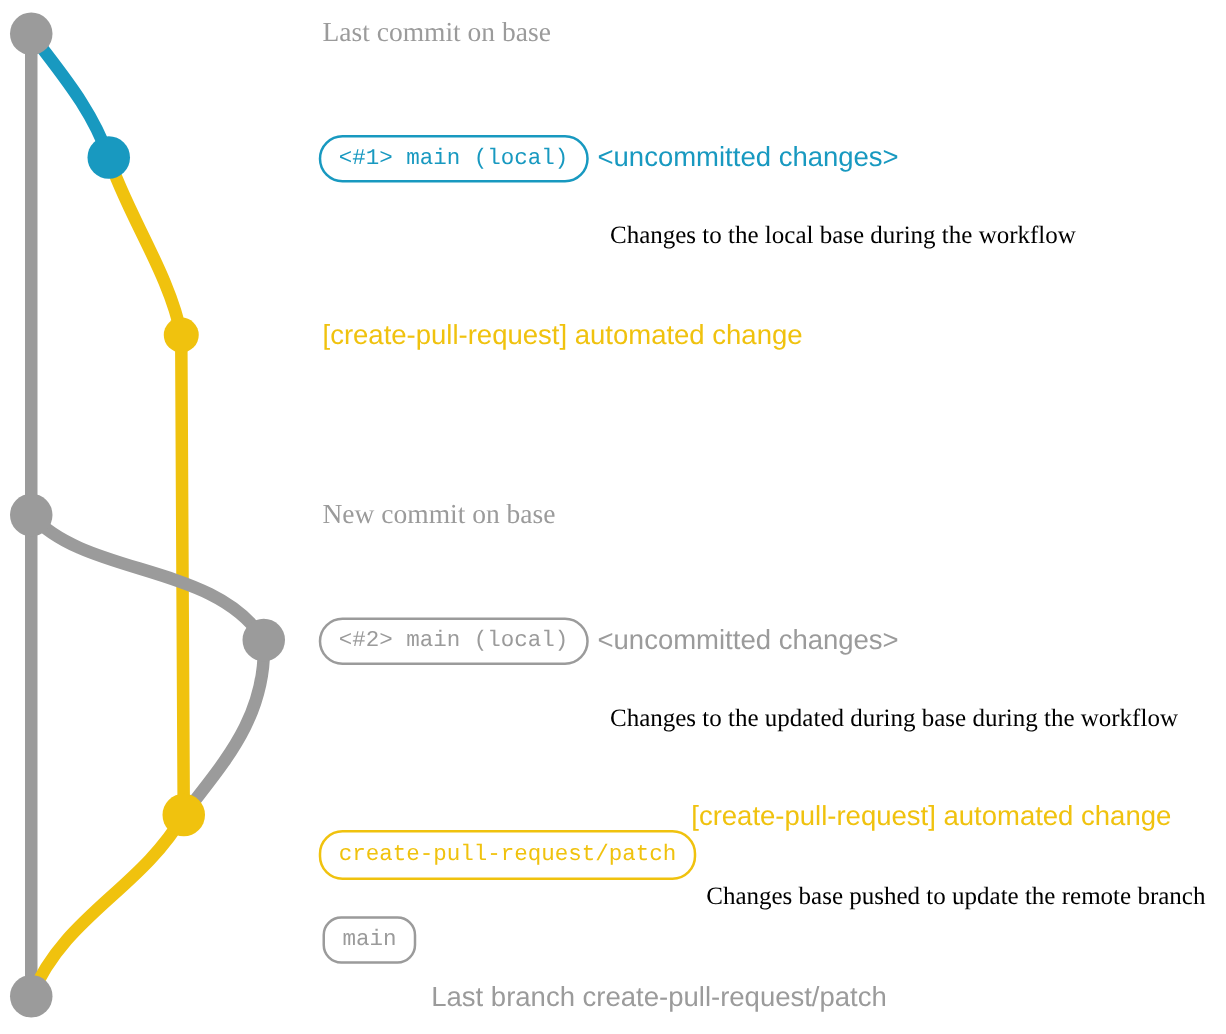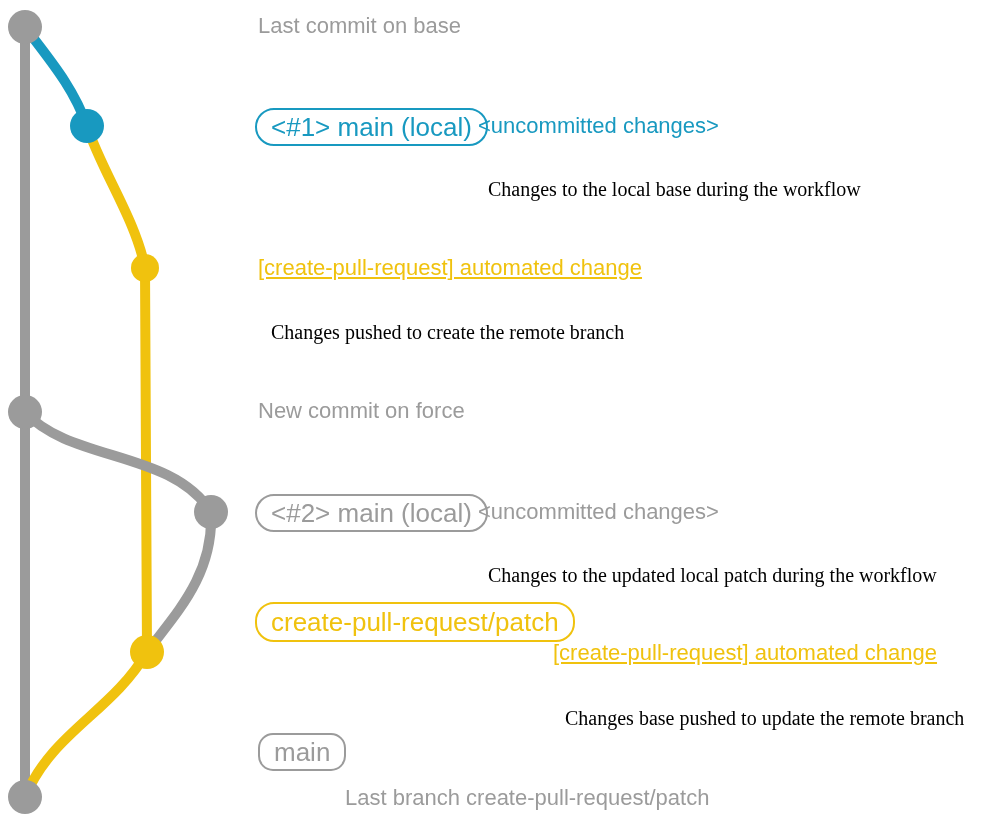--- a/index.html
+++ b/index.html
@@ -16,39 +16,40 @@
   .graph{position:absolute;left:0;top:0;}
   .graph path,.graph line{fill:none;stroke-width:10;stroke-linecap:round;}
   .stroke-gray{stroke:var(--gray,#9b9b9b);}
   .stroke-blue{stroke:var(--blue,#1899c0);}
   .stroke-yellow{stroke:var(--yellow,#f0c20e);}
   .fill-gray{fill:var(--gray,#9b9b9b);}
   .fill-blue{fill:var(--blue,#1899c0);}
   .fill-yellow{fill:var(--yellow,#f0c20e);}
 
   .pos{position:absolute;transform:translateY(-50%);white-space:nowrap;}
-  .title{font-size:22px;color:var(--gray,#9b9b9b);}
+  .title{font-size:22px;color:var(--gray,#9b9b9b);font-family:Liberation Serif, serif;}
   .heading{font-size:22px;text-align:center;}
   .heading.blue{color:var(--blue,#1899c0);}
   .heading.gray{color:var(--gray,#9b9b9b);}
-  .heading.yellow{color:var(--yellow,#f0c20e);text-decoration:underline;}
+  .heading.yellow{color:var(--yellow,#f0c20e);}
   .detail{
     font-family:"Liberation Serif",serif;
     font-size:20px;
     color:var(--detail-text,#000);
     margin-top:32px;
   }
   .badge{
     box-sizing:border-box;
     display:flex;align-items:center;
     border:2px solid;
     border-radius:19px;
     padding:0 14px;
-    font-size:26px;
+    font-size:18px;
     background:var(--background,#fff);
+    font-family:Liberation Mono, monospace;
   }
   .badge.blue{color:var(--blue,#1899c0);border-color:var(--blue,#1899c0);}
   .badge.gray{color:var(--gray,#9b9b9b);border-color:var(--gray,#9b9b9b);}
   .badge.yellow{color:var(--yellow,#f0c20e);border-color:var(--yellow,#f0c20e);}
 </style>
 </head>
 <body>
 
 <div class="canvas">
 
@@ -69,28 +70,27 @@
     <circle class="fill-gray" cx="25" cy="797" r="17"></circle>
   </svg>
 
   <div class="pos title" style="left:258px;top:26px">Last commit on base</div>
 
   <div class="pos badge blue" style="left:255px;top:127px;height:38px">&lt;#1&gt; main (local)</div>
   <div class="pos heading blue" style="left:478px;top:126px">&lt;uncommitted changes&gt;</div>
   <div class="pos detail" style="left:488px;top:157px">Changes to the local base during the workflow</div>
 
   <div class="pos heading yellow" style="left:258px;top:268px">[create-pull-request] automated change</div>
-  <div class="pos detail" style="left:271px;top:300px">Changes pushed to create the remote branch</div>
 
-  <div class="pos title" style="left:258px;top:411px">New commit on force</div>
+  <div class="pos title" style="left:258px;top:411px">New commit on base</div>
 
   <div class="pos badge gray" style="left:255px;top:513px;height:38px">&lt;#2&gt; main (local)</div>
   <div class="pos heading gray" style="left:478px;top:512px">&lt;uncommitted changes&gt;</div>
-  <div class="pos detail" style="left:488px;top:543px">Changes to the updated local patch during the workflow</div>
+  <div class="pos detail" style="left:488px;top:543px">Changes to the updated during base during the workflow</div>
 
-  <div class="pos badge yellow" style="left:255px;top:622px;height:40px">create-pull-request/patch</div>
+  <div class="pos badge yellow" style="left:255px;top:684px;height:40px">create-pull-request/patch</div>
   <div class="pos heading yellow" style="left:553px;top:653px">[create-pull-request] automated change</div>
   <div class="pos detail" style="left:565px;top:686px">Changes base pushed to update the remote branch</div>
 
   <div class="pos badge gray" style="left:258px;top:752px;height:38px;border-radius:15px">main</div>
   <div class="pos heading gray" style="left:345px;top:798px">Last branch create-pull-request/patch</div>
 
 </div>
 
 </body></html>

